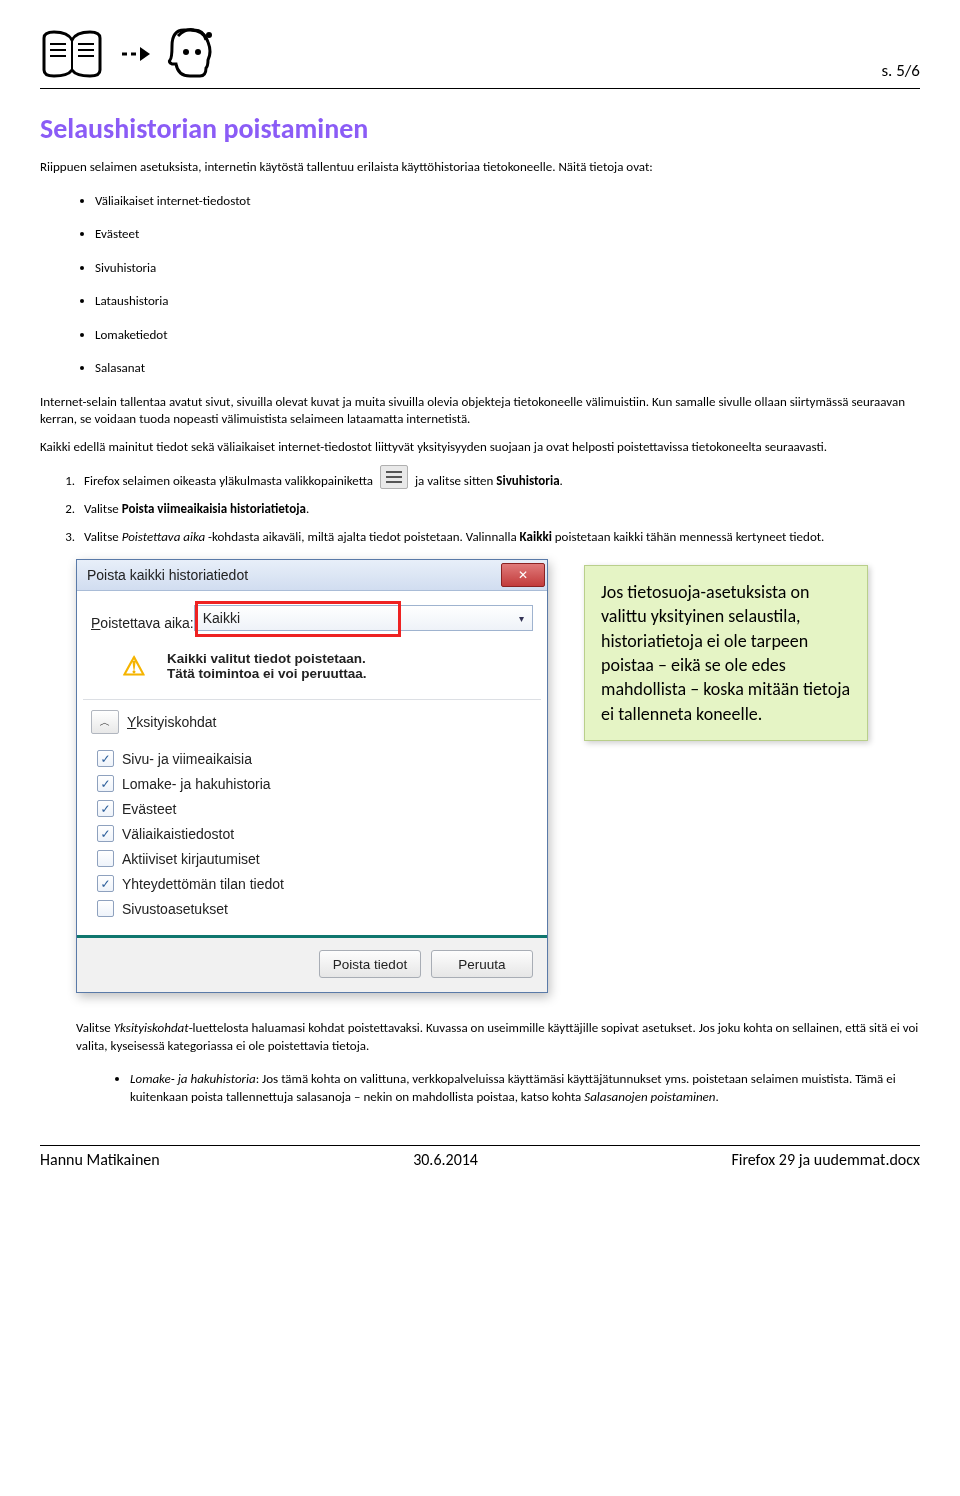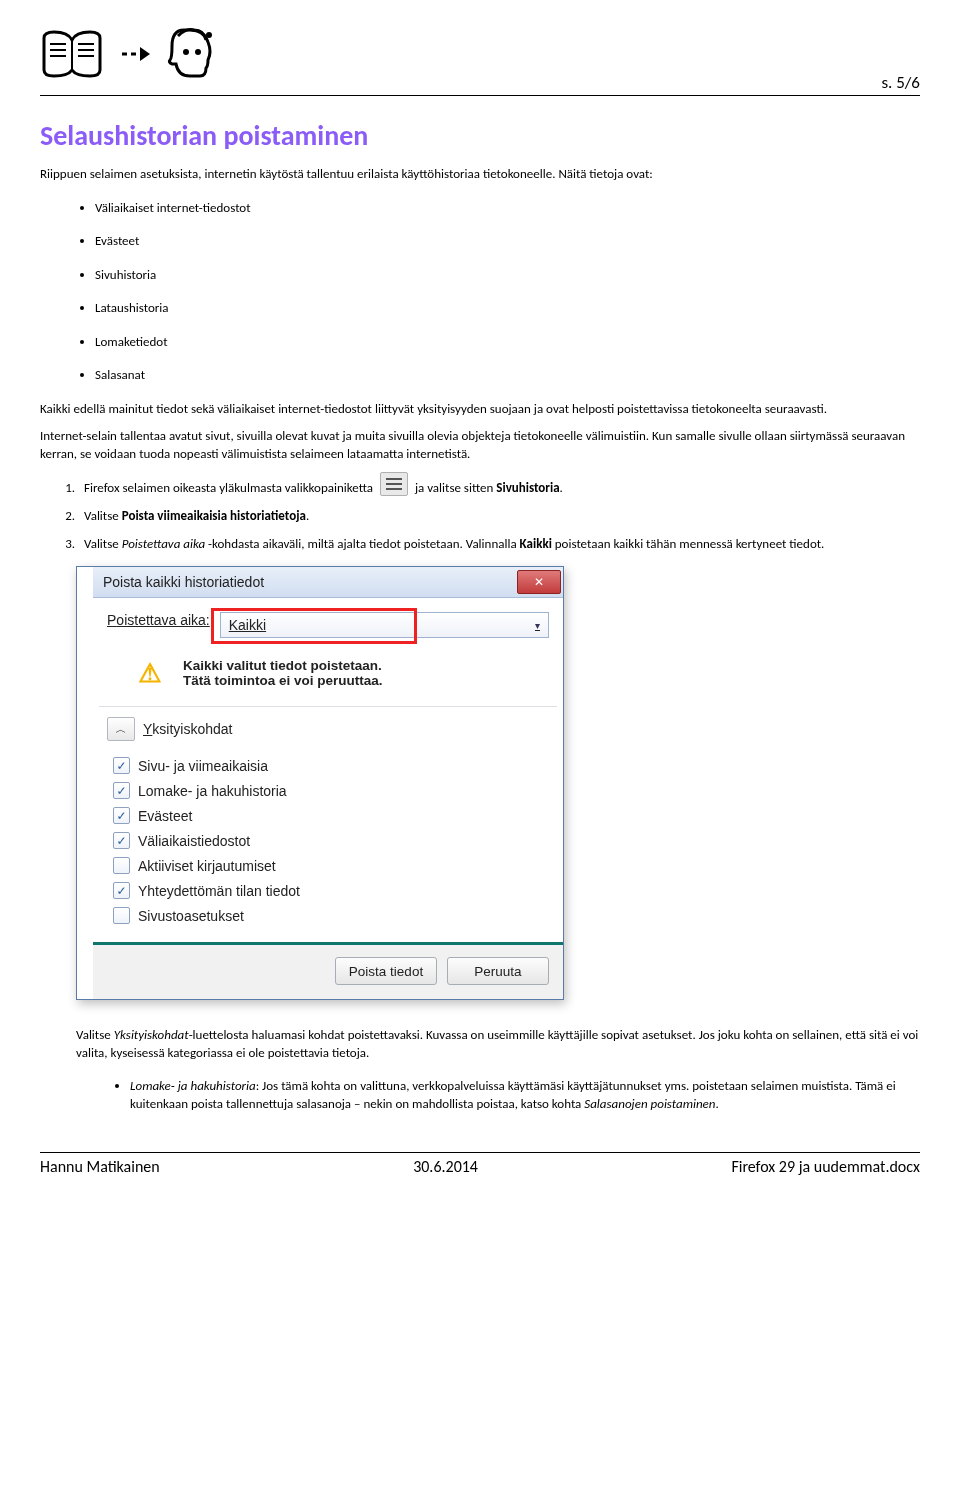--- a/index.html
+++ b/index.html
@@ -20,21 +20,21 @@
     justify-content: space-between;
     margin-bottom: 2px;
   }
   .header-icons {
     display: flex;
     align-items: center;
     gap: 12px;
   }
   .pagenum {
     font-size: 17px;
-    margin-top: 50px;
+    margin-top: 38px;
   }
   .hr {
     border: none;
     border-top: 1.5px solid #000;
     margin: 2px 0 22px 0;
   }
   h2.section {
     font-size: 28px;
     font-weight: 700;
     color: #8b5cf6;
@@ -96,21 +96,20 @@
   }
   
   .dialog {
     width: 470px;
     font-family: Tahoma, "Segoe UI", sans-serif;
     font-size: 14px;
     color: #222;
     border: 1px solid #5a7aa8;
     background: #fff;
     box-shadow: 2px 4px 10px rgba(0,0,0,.25);
-    padding-left: 16px;
   }
   .titlebar {
     height: 30px;
     background: linear-gradient(#e8eff9, #d1ddf0);
     border-bottom: 1px solid #a9bcd7;
     display: flex;
     align-items: center;
     justify-content: space-between;
     padding: 0 2px 0 10px;
   }
@@ -121,24 +120,22 @@
     border: 1px solid #8a2222;
     border-radius: 2px;
     color: #fff;
     display: flex;
     align-items: center;
     justify-content: center;
     font-size: 12px;
   }
   .dlg-row {
     display: flex;
-    align-items: flex-start;
+    align-items: flex-end;
     padding: 14px 14px 10px 14px;
-    gap: 10px;
-    text-decoration: underline;
   }
   .dropdown {
     flex: 1;
     height: 24px;
     border: 1px solid #9fb3cf;
     background: linear-gradient(#fff, #eef2f8);
     display: flex;
     align-items: center;
     justify-content: space-between;
     padding: 0 8px;
@@ -285,23 +282,23 @@
 
   <ul class="bullets">
     <li>Väliaikaiset internet-tiedostot</li>
     <li>Evästeet</li>
     <li>Sivuhistoria</li>
     <li>Lataushistoria</li>
     <li>Lomaketiedot</li>
     <li>Salasanat</li>
   </ul>
 
+  <p class="body">Internet-selain tallentaa avatut sivut, sivuilla olevat kuvat ja muita sivuilla olevia objekteja tietokoneelle välimuistiin. Kun samalle sivulle ollaan siirtymässä seuraavan kerran, se voidaan tuoda nopeasti välimuistista selaimeen lataamatta internetistä.</p>
+
   <p class="body">Kaikki edellä mainitut tiedot sekä väliaikaiset internet-tiedostot liittyvät yksityisyyden suojaan ja ovat helposti poistettavissa tietokoneelta seuraavasti.</p>
-
-  <p class="body">Internet-selain tallentaa avatut sivut, sivuilla olevat kuvat ja muita sivuilla olevia objekteja tietokoneelle välimuistiin. Kun samalle sivulle ollaan siirtymässä seuraavan kerran, se voidaan tuoda nopeasti välimuistista selaimeen lataamatta internetistä.</p>
 
   <ol class="steps">
     <li>
       <span>Firefox selaimen oikeasta yläkulmasta valikkopainiketta</span>
       <span class="menu-icon-inline"></span>
       <span>ja valitse sitten </span><b>Sivuhistoria</b><span>.</span>
     </li>
     <li>
       <span>Valitse </span><b>Poista viimeaikaisia historiatietoja</b><span>.</span>
     </li>
@@ -371,20 +368,21 @@
               </div>
           </div>
         </div>
         <div class="dlg-footer">
           <div class="dlg-btn">Poista tiedot</div>
           <div class="dlg-btn">Peruuta</div>
         </div>
       </div>
     </div>
 
+    <div class="note-box">Jos tietosuoja-asetuksista on valittu yksityinen selaustila, historiatietoja ei ole tarpeen poistaa – eikä se ole edes mahdollista – koska mitään tietoja ei tallenneta koneelle.</div>
   </div>
 
   <p class="body" style="margin-left:36px;">
     <span>Valitse </span><i>Yksityiskohdat</i><span>-luettelosta haluamasi kohdat poistettavaksi. Kuvassa on useimmille käyttäjille sopivat asetukset. Jos joku kohta on sellainen, että sitä ei voi valita, kyseisessä kategoriassa ei ole poistettavia tietoja.</span>
     
   </p>
 
   <ul class="bullets" style="padding-left:90px; margin-left:0;">
     <li>
       <i>Lomake- ja hakuhistoria</i><span>: Jos tämä kohta on valittuna, verkkopalveluissa käyttämäsi käyttäjätunnukset yms. poistetaan selaimen muistista. Tämä ei kuitenkaan poista tallennettuja salasanoja – nekin on mahdollista poistaa, katso kohta </span><i>Salasanojen poistaminen</i><span>.</span>

